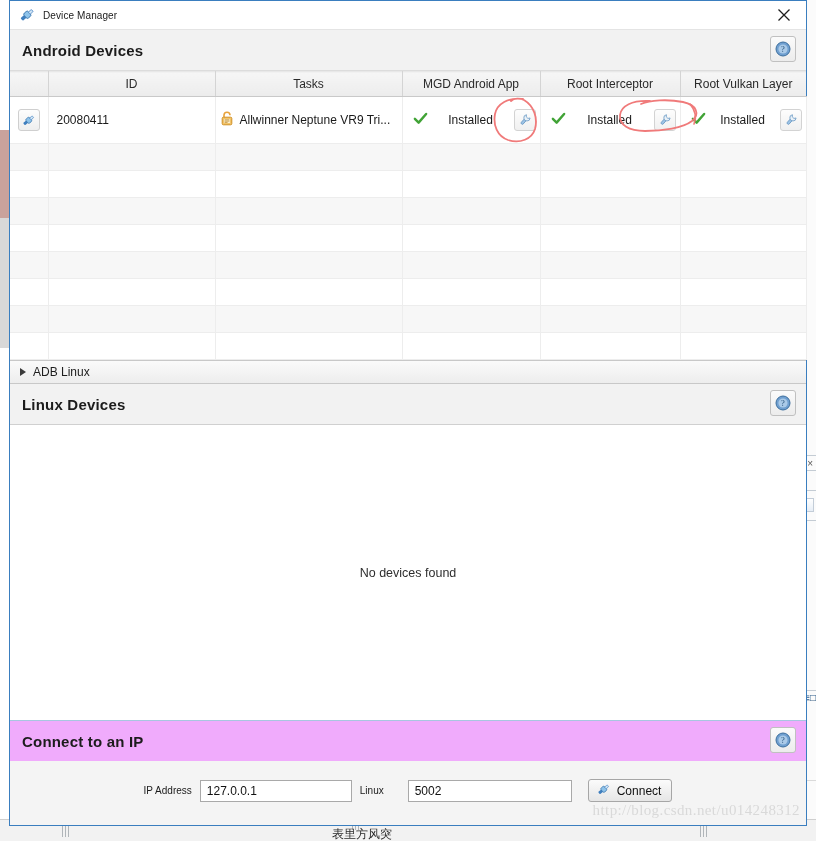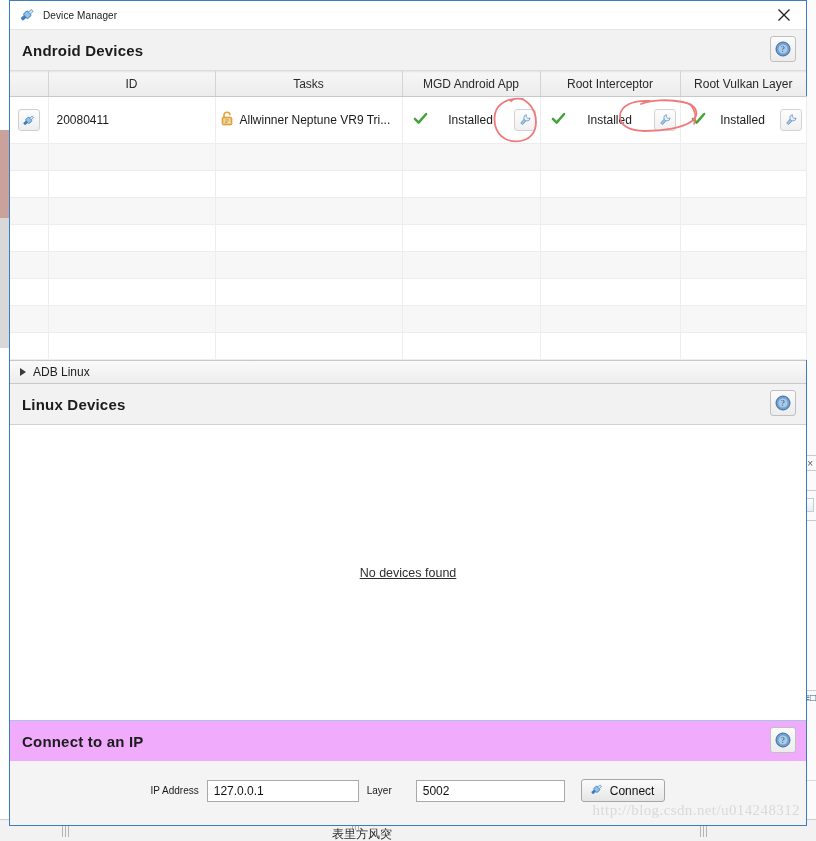--- a/index.html
+++ b/index.html
@@ -164,21 +164,21 @@
     font-size:12px; color:#1d1d1d;
   }
   .tri { width:0;height:0;border-left:6px solid #3a3a3a;border-top:4px solid transparent;border-bottom:4px solid transparent; }
 
   
   #linux-empty {
     flex:1 1 auto;
     background:#ffffff;
     border-top:1px solid #d0d0d0;
     display:flex; align-items:center; justify-content:center;
-    color:#2e2e2e; font-size:12.5px;text-decoration:underline;
+    color:#2e2e2e; font-size:12.5px;
   }
 
   
   #connect-panel {
     border-top:1px solid #a8c6e0;
     background:#f4f4f4;
     height:104px; min-height:104px;
     position:relative;
   }
   #connect-row {
@@ -186,21 +186,21 @@
     display:flex; align-items:center; justify-content:center; gap:8px;
   }
   .fld-label { font-size:10px; color:#1a1a1a; }
   .txtfield {
     border:1px solid #a9a9a9; background:#ffffff;
     height:22px; box-sizing:border-box;
     display:flex; align-items:center; padding:0 6px;
     font-size:12px; color:#111; cursor:text;
   }
   #ip-field { width:152px; }
-  #port-field { width:149px; margin-left:16px; }
+  #port-field { width:164px; margin-left:16px; }
   .push-btn {
     height:23px; box-sizing:border-box;
     background:linear-gradient(#fbfbfb,#e6e6e6);
     border:1px solid #a6a6a6; border-radius:3px;
     display:flex; align-items:center; gap:6px;
     padding:0 10px 0 7px; cursor:pointer;
     font-size:12px; color:#111; margin-left:8px;
   }
   #watermark {
     position:absolute; right:6px; bottom:6px;
@@ -468,21 +468,21 @@
           <circle cx="8" cy="8" r="7" fill="#6f9fd0" stroke="#3d6f9e" stroke-width="1"></circle>
           <circle cx="8" cy="8" r="4.6" fill="#b9d4ee" opacity=".8"></circle>
           <text x="8" y="11.3" font-size="8.5" font-family="Liberation Serif, serif" text-anchor="middle" fill="#1f4a73">?</text>
         </svg>
       </div>
     </div>
 
     <div id="connect-row">
       <span class="fld-label">IP Address</span>
       <div id="ip-field" class="txtfield" placeholder="127.0.0.1">127.0.0.1</div>
-      <span class="fld-label">Layer</span>
+      <span class="fld-label">Linux</span>
       <div id="port-field" class="txtfield" placeholder="5002">5002</div>
       <div class="push-btn">
         <span>
           <svg width="15" height="15" viewBox="0 0 18 18">
             <g transform="rotate(-40 9 9)">
               <rect x="2" y="7.2" width="5" height="3.6" rx="1" fill="#3f7fbf"></rect>
               <rect x="6.6" y="5.8" width="5.6" height="6.4" rx="1.6" fill="#8ec3ea" stroke="#2f6ea8" stroke-width=".8"></rect>
               <rect x="11.8" y="7.6" width="4.2" height="2.8" rx=".8" fill="#cfe4f5" stroke="#3f7fbf" stroke-width=".7"></rect>
             </g>
           </svg>

